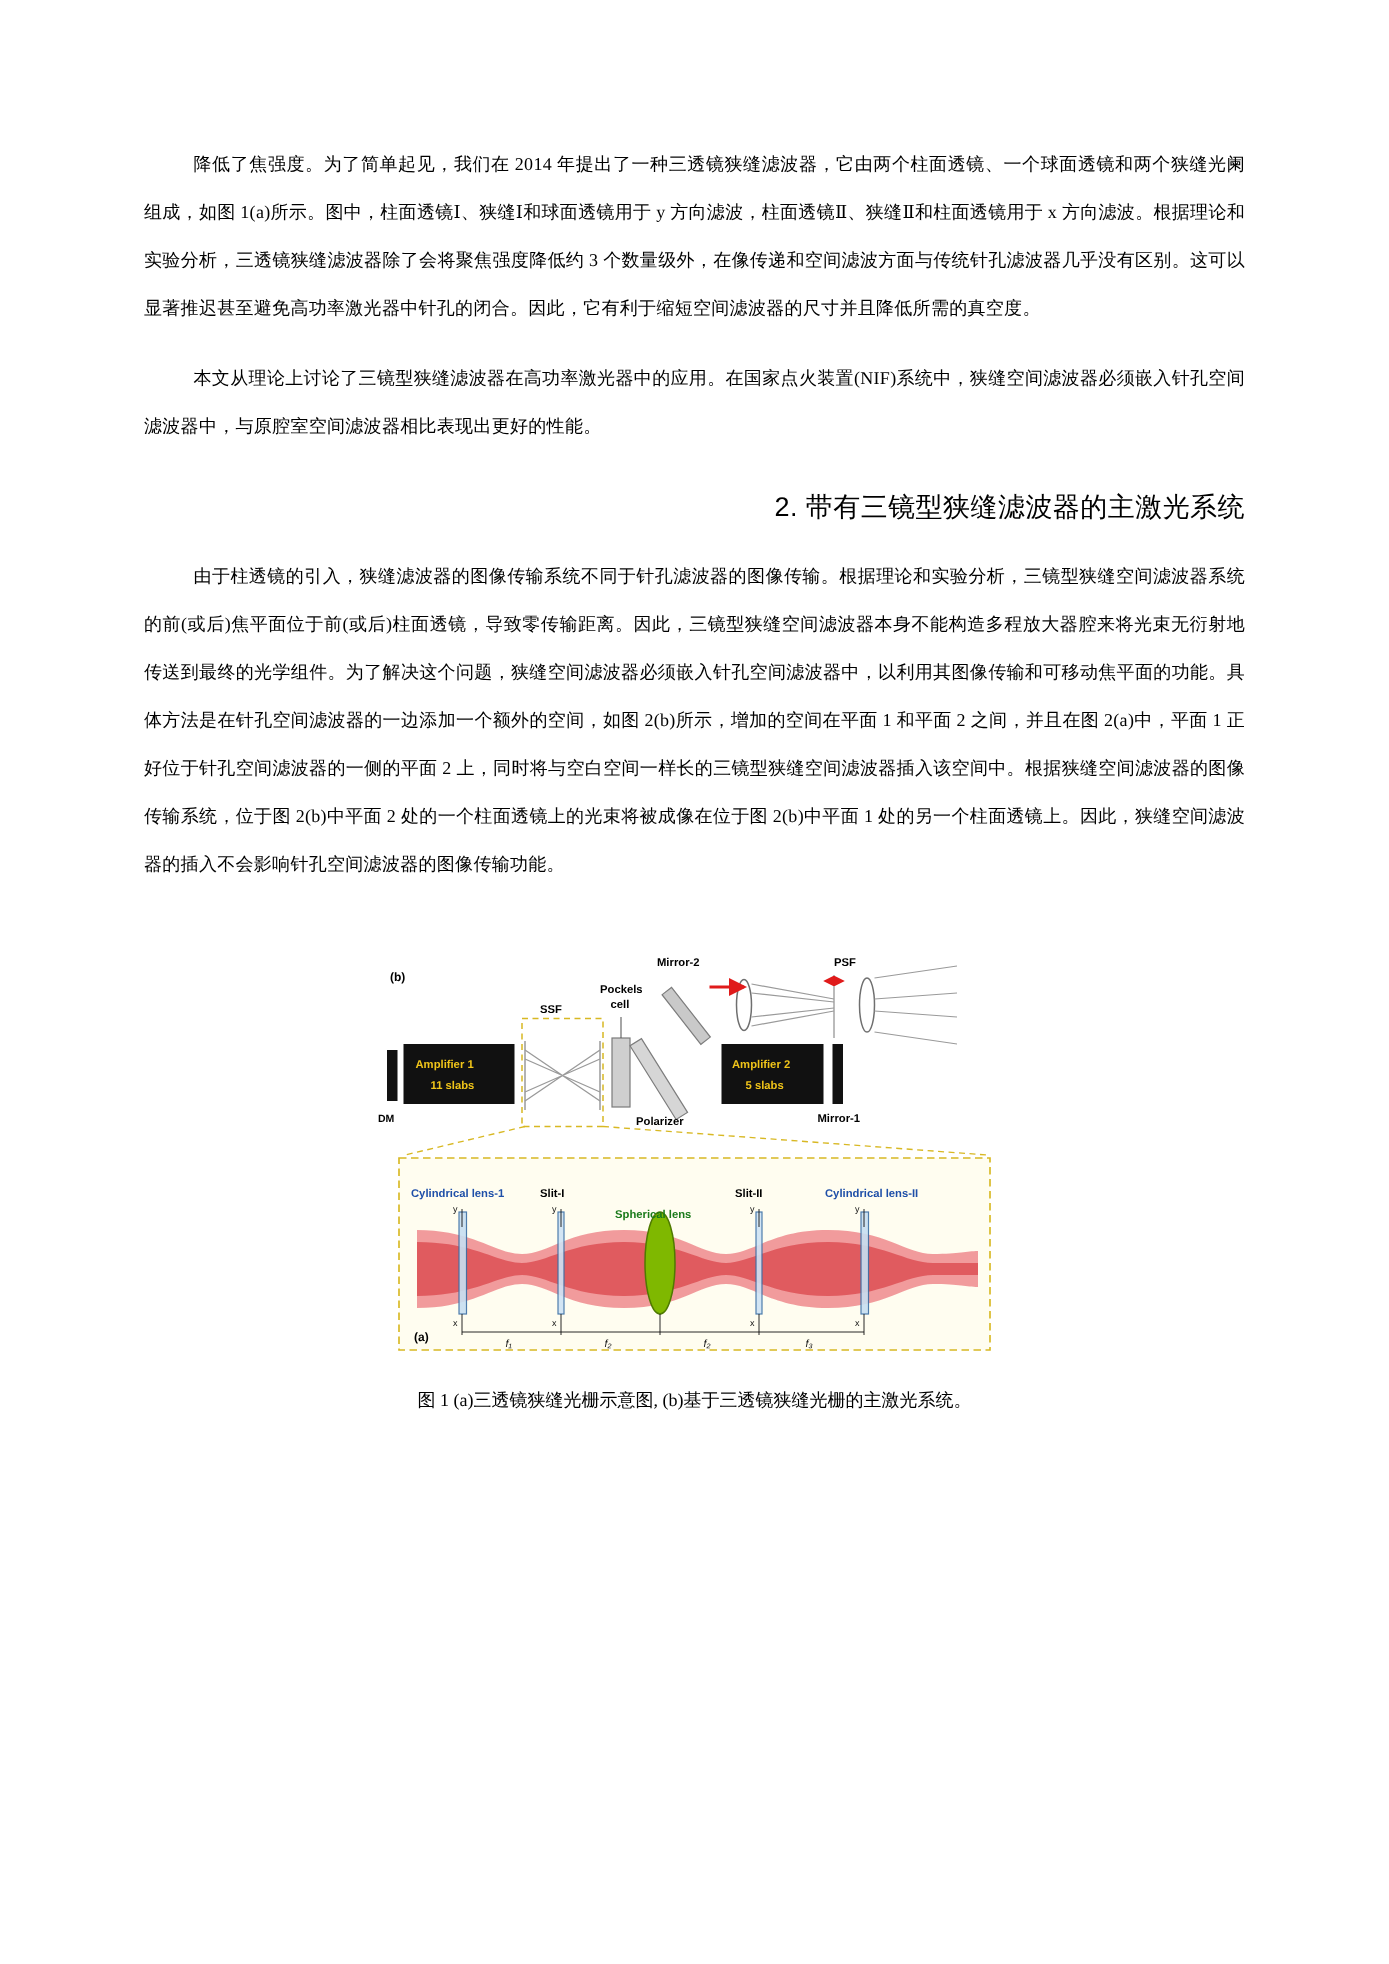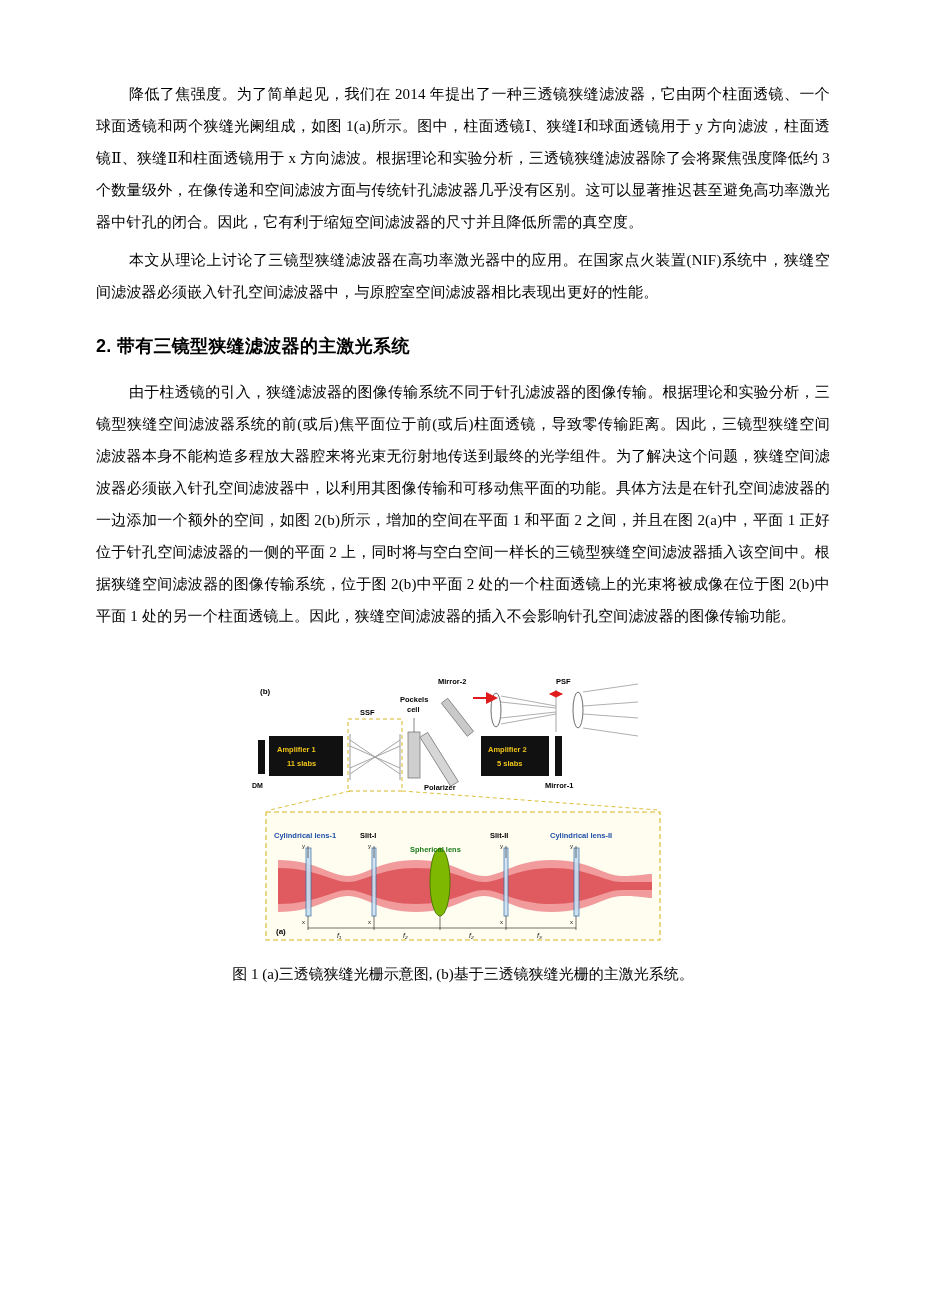--- a/index.html
+++ b/index.html
@@ -15,51 +15,51 @@
     overflow: hidden;
   }
   .page {
     position: relative;
     width: 926px;
     height: 1309px;
     box-sizing: border-box;
     padding: 78px 96px 60px 96px;
   }
   .para {
-    font-size: 15px;
+    font-size: 12px;
     line-height: 32px;
     text-align: justify;
     text-justify: inter-ideograph;
-    margin: 0 0 6px 0;
+    margin: 15px 0 6px 0;
     letter-spacing: 0.2px;
   }
   .indent {
     text-indent: 33px;
   }
   h2.section-heading {
     font-family: "Liberation Sans", "DejaVu Sans", sans-serif;
     font-size: 18px;
-    font-weight: bold;
-    text-align: left;
+    font-weight: normal;
+    text-align: right;
     margin: 26px 0 18px 0;
     letter-spacing: 0.3px;
   }
   .figure-block {
     margin-top: 30px;
     display: flex;
     flex-direction: column;
     align-items: center;
   }
   .figure-canvas {
     width: 450px;
     height: 285px;
     position: relative;
   }
   .figure-caption {
-    font-size: 15px;
+    font-size: 12px;
     margin-top: 18px;
     text-align: left;
   }
   svg text {
     font-family: "Liberation Sans", "DejaVu Sans", sans-serif;
   }
 </style>
 </head>
 <body>
 

